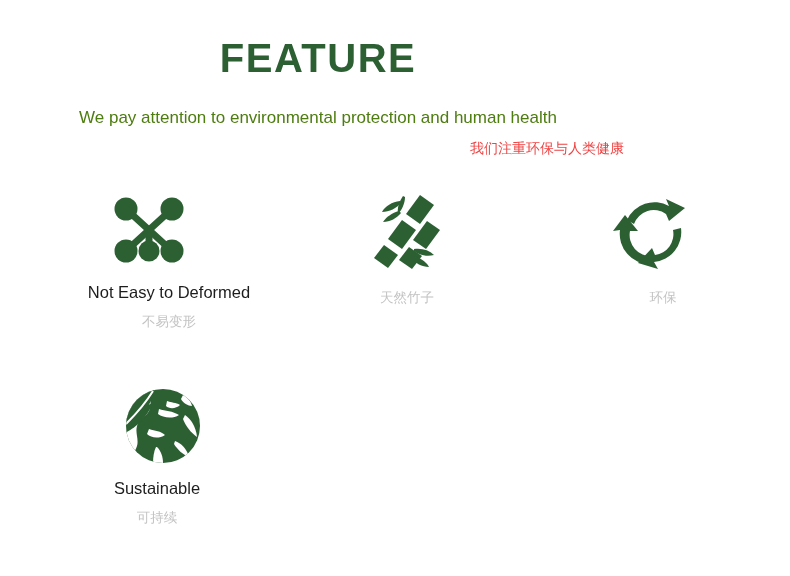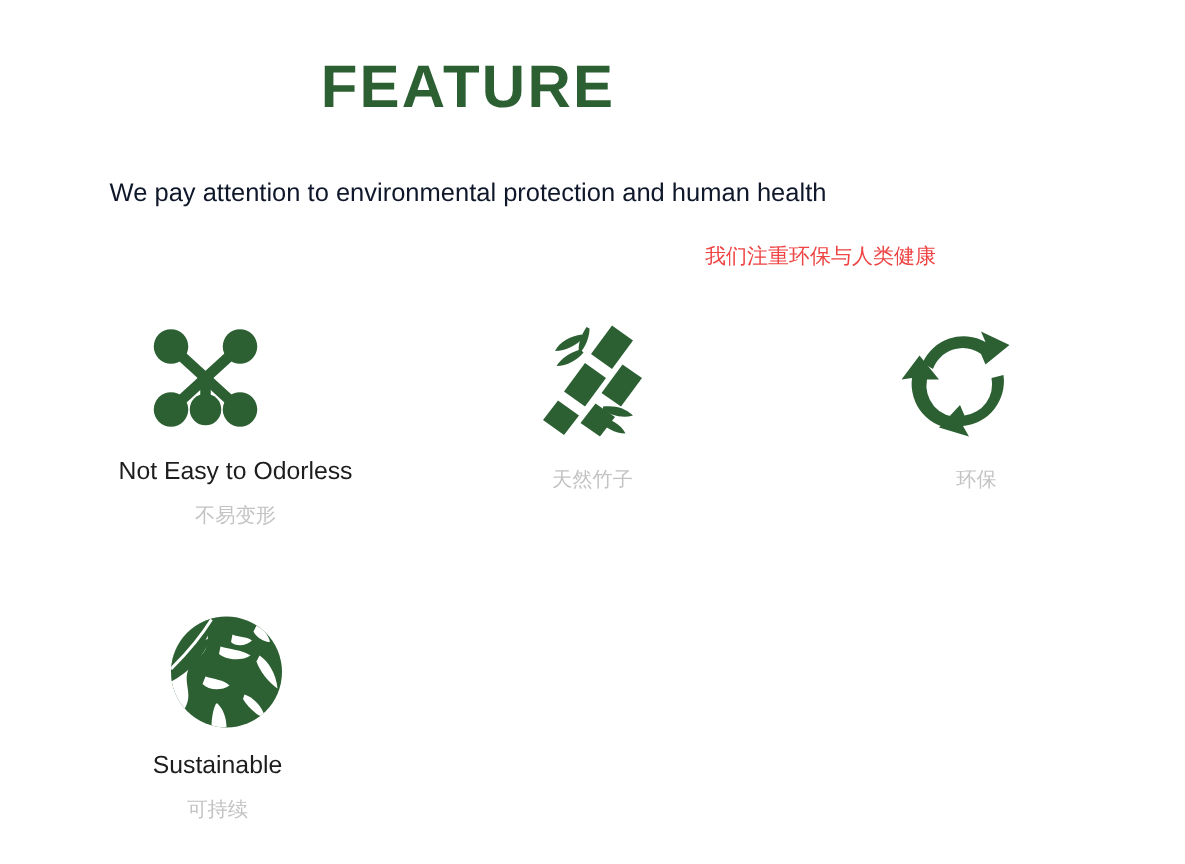--- a/index.html
+++ b/index.html
@@ -12,41 +12,42 @@
     background: #ffffff;
     font-family: "Liberation Sans", sans-serif;
     overflow: hidden;
   }
   .page {
     position: relative;
     width: 624px;
     height: 576px;
     background: #ffffff;
     box-sizing: border-box;
+    padding-left: 12px;
   }
 
   
   .header {
     text-align: center;
     padding-top: 36px;
   }
   .feature-title {
     font-size: 40px;
     font-weight: bold;
     letter-spacing: 1.5px;
     color: #2c6033;
     line-height: 1.1;
     margin: 0;
   }
   .subtitle-en {
-    margin: 11px;
+    margin: 0;
     padding-top: 28px;
     font-size: 17px;
     font-weight: 400;
-    color: #0f172a;
+    color: #4d7c0f;
     line-height: 1.2;
   }
   .subtitle-cn {
     margin: 0;
     padding-top: 12px;
     font-size: 14px;
     color: #ef4444;
     line-height: 1.2;
     text-align: right;
   }
@@ -120,21 +121,21 @@
           </g>
           <g fill="#2c6033">
             <circle cx="14" cy="16" r="11.5"></circle>
             <circle cx="60" cy="16" r="11.5"></circle>
             <circle cx="14" cy="58" r="11.5"></circle>
             <circle cx="60" cy="58" r="11.5"></circle>
             <circle cx="37" cy="58" r="10.5"></circle>
           </g>
         </svg>
       </div>
-      <div class="label-en">Not Easy to Odorless</div>
+      <div class="label-en">Not Easy to Deformed</div>
       <div class="label-cn">不易变形</div>
     </div>
 
     <div class="cell cell-2">
       <div class="icon-wrap">
         <svg width="74" height="78" viewBox="0 0 74 78" fill="none">
           <g fill="#2c6033">
 
             <path d="M50 4 L64 14 L50 33 L36 23 Z"></path>
             <path d="M32 29 L46 39 L32 58 L18 48 Z"></path>

